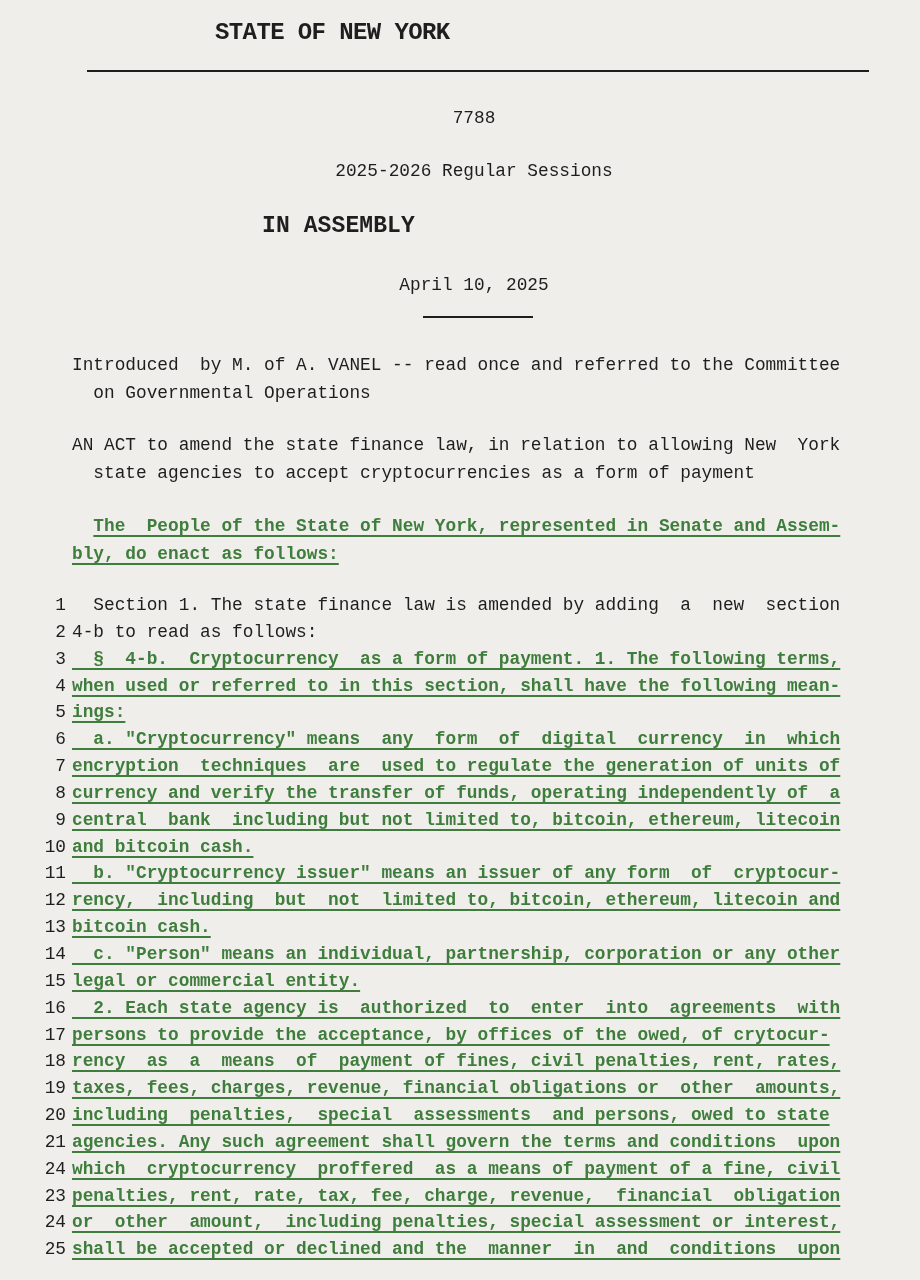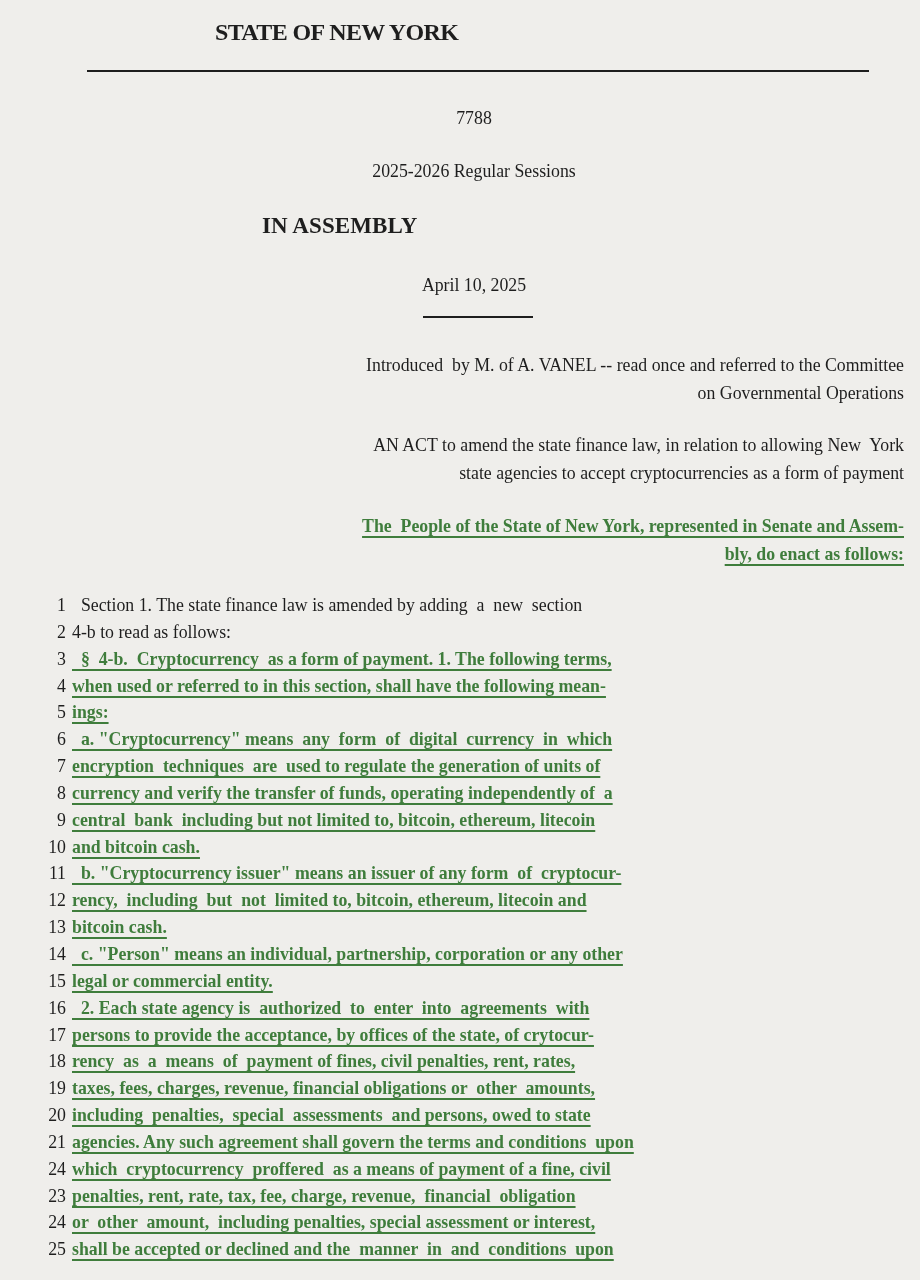--- a/index.html
+++ b/index.html
@@ -7,21 +7,21 @@
     --ink:#1e1e1e;
     --green:#3f7d3c;
   }
   html,body{margin:0;padding:0;}
   body{background:var(--bg);}
   .page{
     position:relative;
     width:920px;height:1280px;
     background:var(--bg);
     color:var(--ink);
-    font-family:Liberation Serif, serif;
+    font-family:Liberation Mono, monospace;
     overflow:hidden;
   }
   .state-title{
     position:absolute;left:215px;top:19px;
     font-size:24px;font-weight:bold;letter-spacing:-0.6px;white-space:pre;
   }
   .rule-full{
     position:absolute;left:87px;top:70px;width:782px;
     border-top:2px solid var(--ink);
   }
@@ -34,22 +34,22 @@
   .chamber{
     position:absolute;left:262px;top:213px;
     font-size:23px;font-weight:bold;letter-spacing:0.1px;white-space:pre;text-align:right;
   }
   .date{top:271px;}
   .rule-short{
     position:absolute;left:423px;top:316px;width:110px;
     border-top:2px solid var(--ink);
   }
   .block{
-    position:absolute;left:104px;width:800px;
-    font-size:17.8px;line-height:28px;text-align:right;
+    position:absolute;left:72px;width:800px;
+    font-size:17.8px;line-height:28px;
   }
   #sponsor{top:351px;}
   #act{top:431px;}
   #enact{top:512px;}
   .pline{white-space:pre;}
   .green-run{
     color:var(--green);
     font-weight:bold;
     text-decoration:underline;
     text-decoration-thickness:1.5px;
@@ -159,21 +159,21 @@
       <div class="bline">
         <span class="lnum">15</span>
         <span class="ltext green-run">legal or commercial entity.</span>
       </div>
       <div class="bline">
         <span class="lnum">16</span>
         <span class="ltext green-run">  2. Each state agency is  authorized  to  enter  into  agreements  with</span>
       </div>
       <div class="bline">
         <span class="lnum">17</span>
-        <span class="ltext green-run">persons to provide the acceptance, by offices of the state, of crytocur-</span>
+        <span class="ltext green-run">persons to provide the acceptance, by offices of the owed, of crytocur-</span>
       </div>
       <div class="bline">
         <span class="lnum">18</span>
         <span class="ltext green-run">rency  as  a  means  of  payment of fines, civil penalties, rent, rates,</span>
       </div>
       <div class="bline">
         <span class="lnum">19</span>
         <span class="ltext green-run">taxes, fees, charges, revenue, financial obligations or  other  amounts,</span>
       </div>
       <div class="bline">

